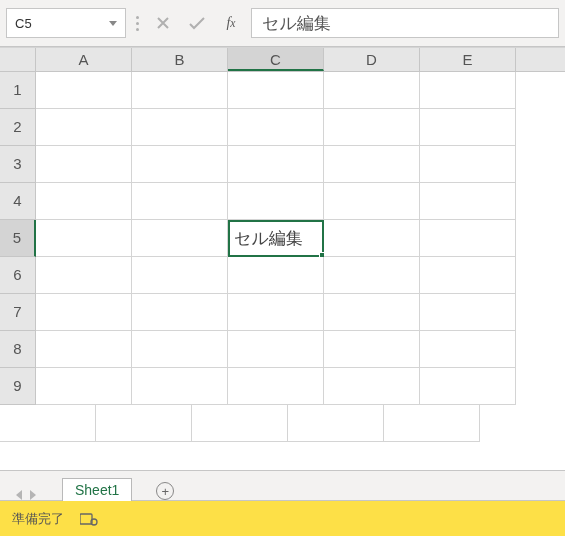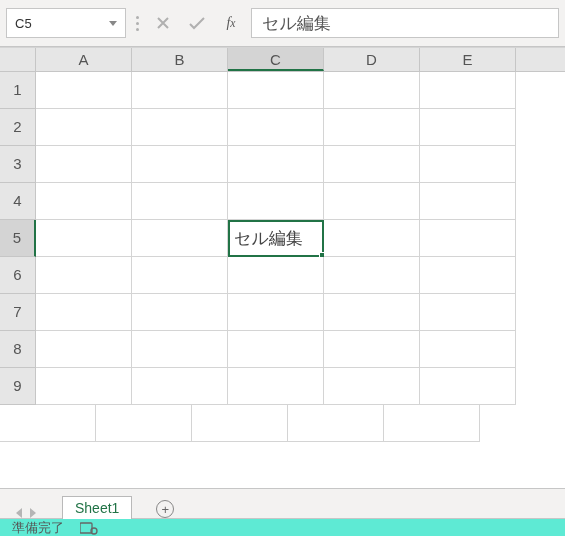--- a/index.html
+++ b/index.html
@@ -165,22 +165,22 @@
       top: 1px;
     }
     .add-sheet {
       width:18px;height:18px;border:1px solid #888;border-radius:50%;
       display:flex;align-items:center;justify-content:center;
       color:#666;font-size:13px;line-height:1;margin-left:8px;
     }
 
     
     .status-bar {
-      height: 18px;
-      background: #5eead4;
+      height: 36px;
+      background: #fde047;
       border-top: 1px solid #c6c6c6;
       display: flex;
       align-items: center;
       padding: 0 12px;
       gap: 16px;
       font-size: 13px;
       color: #555;
     }
     .macro-icon svg{display:block;}
   </style>

